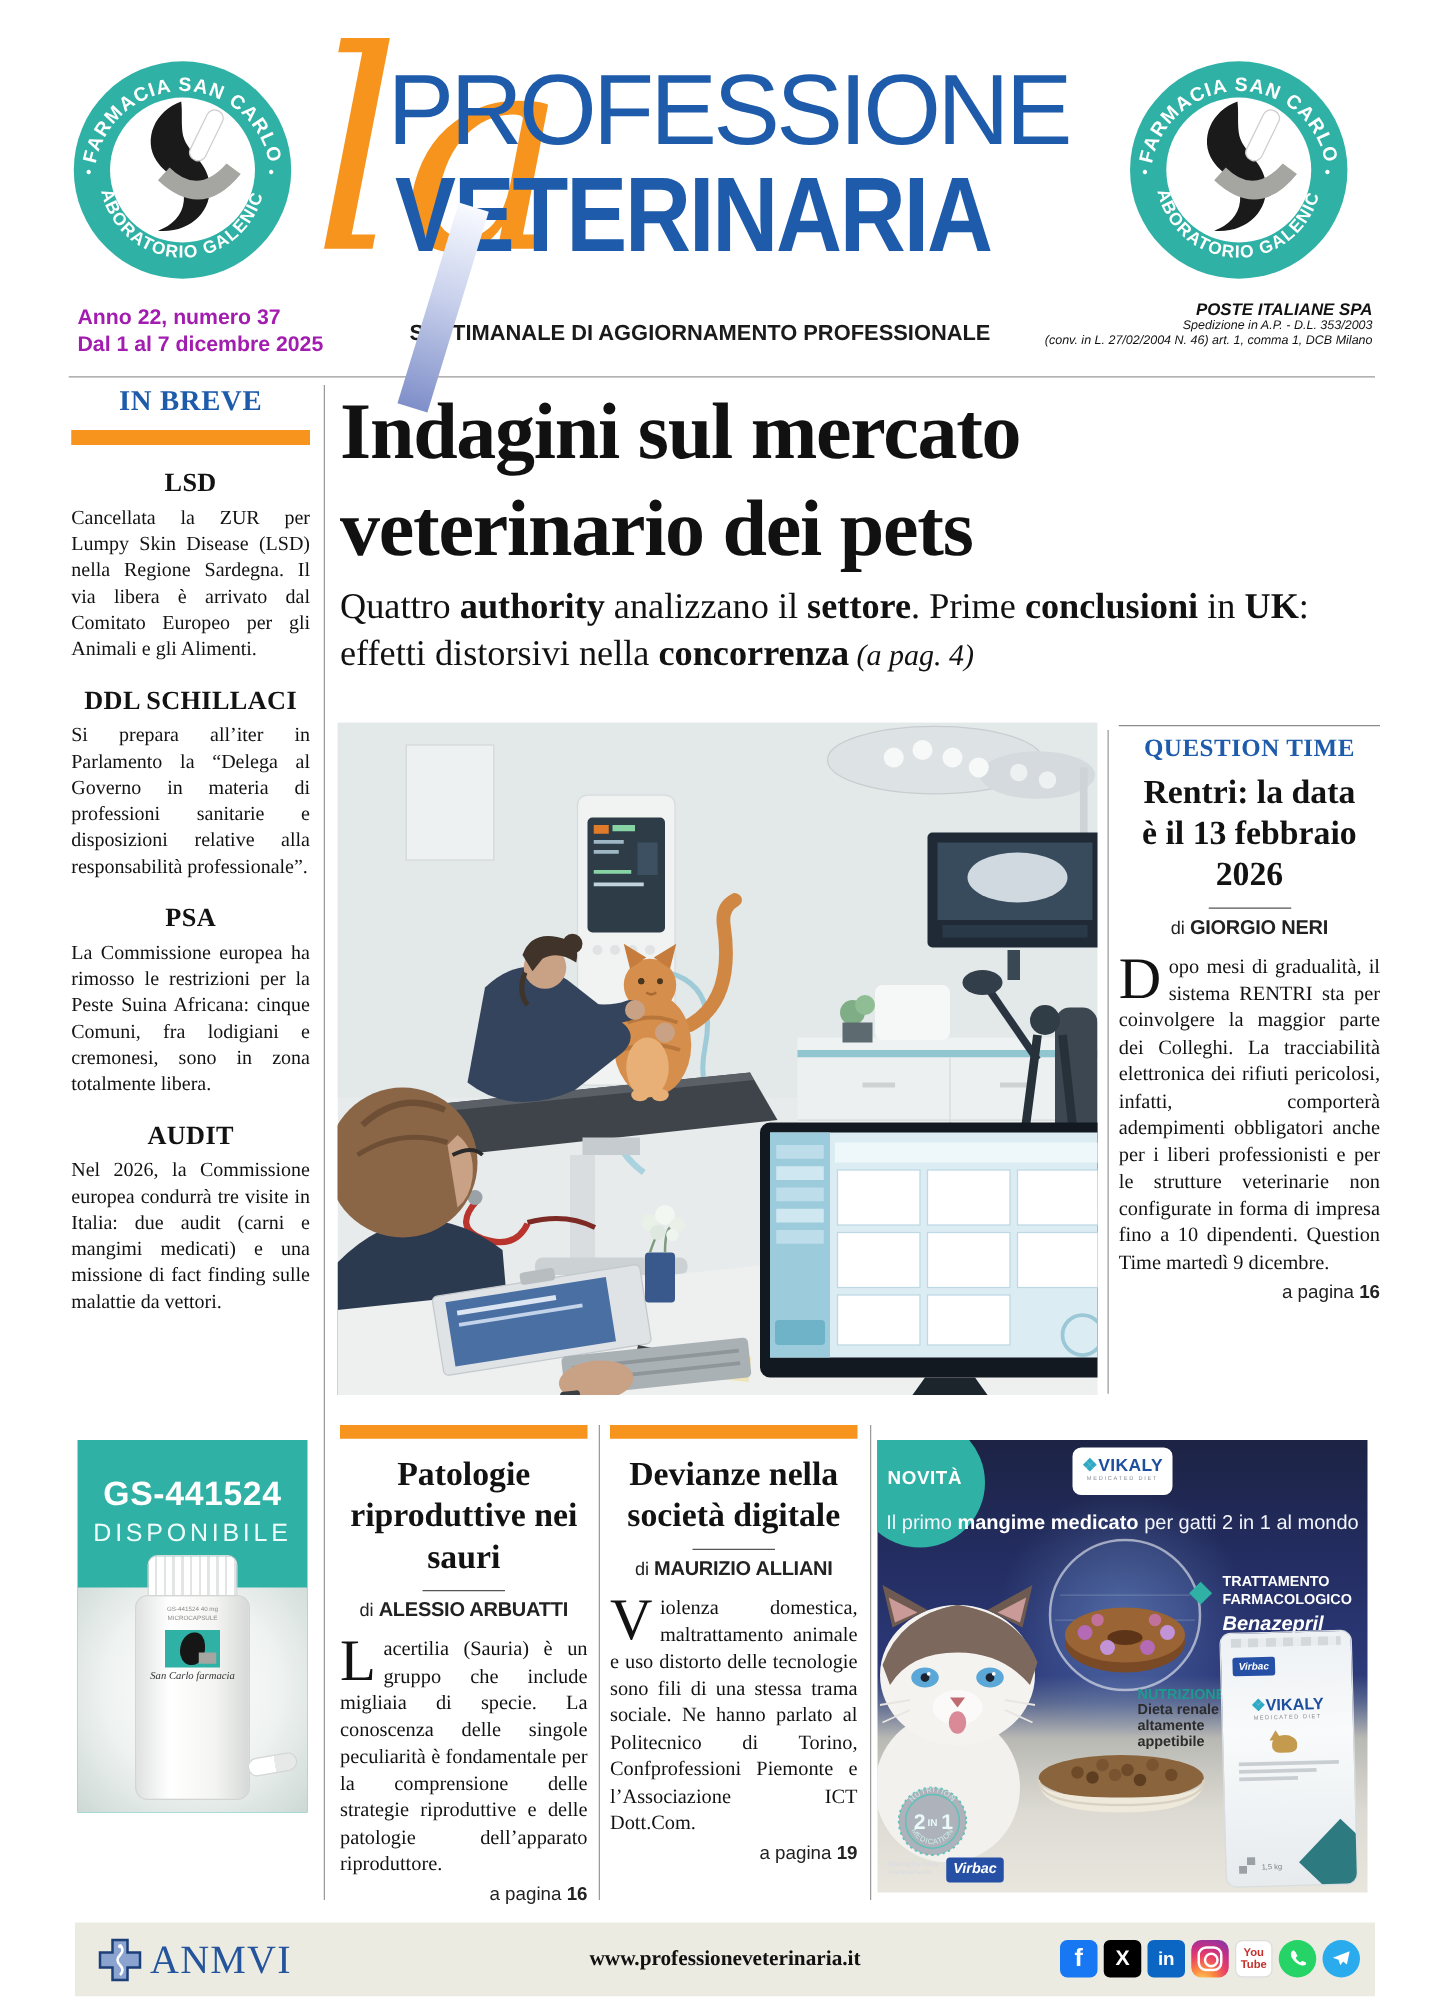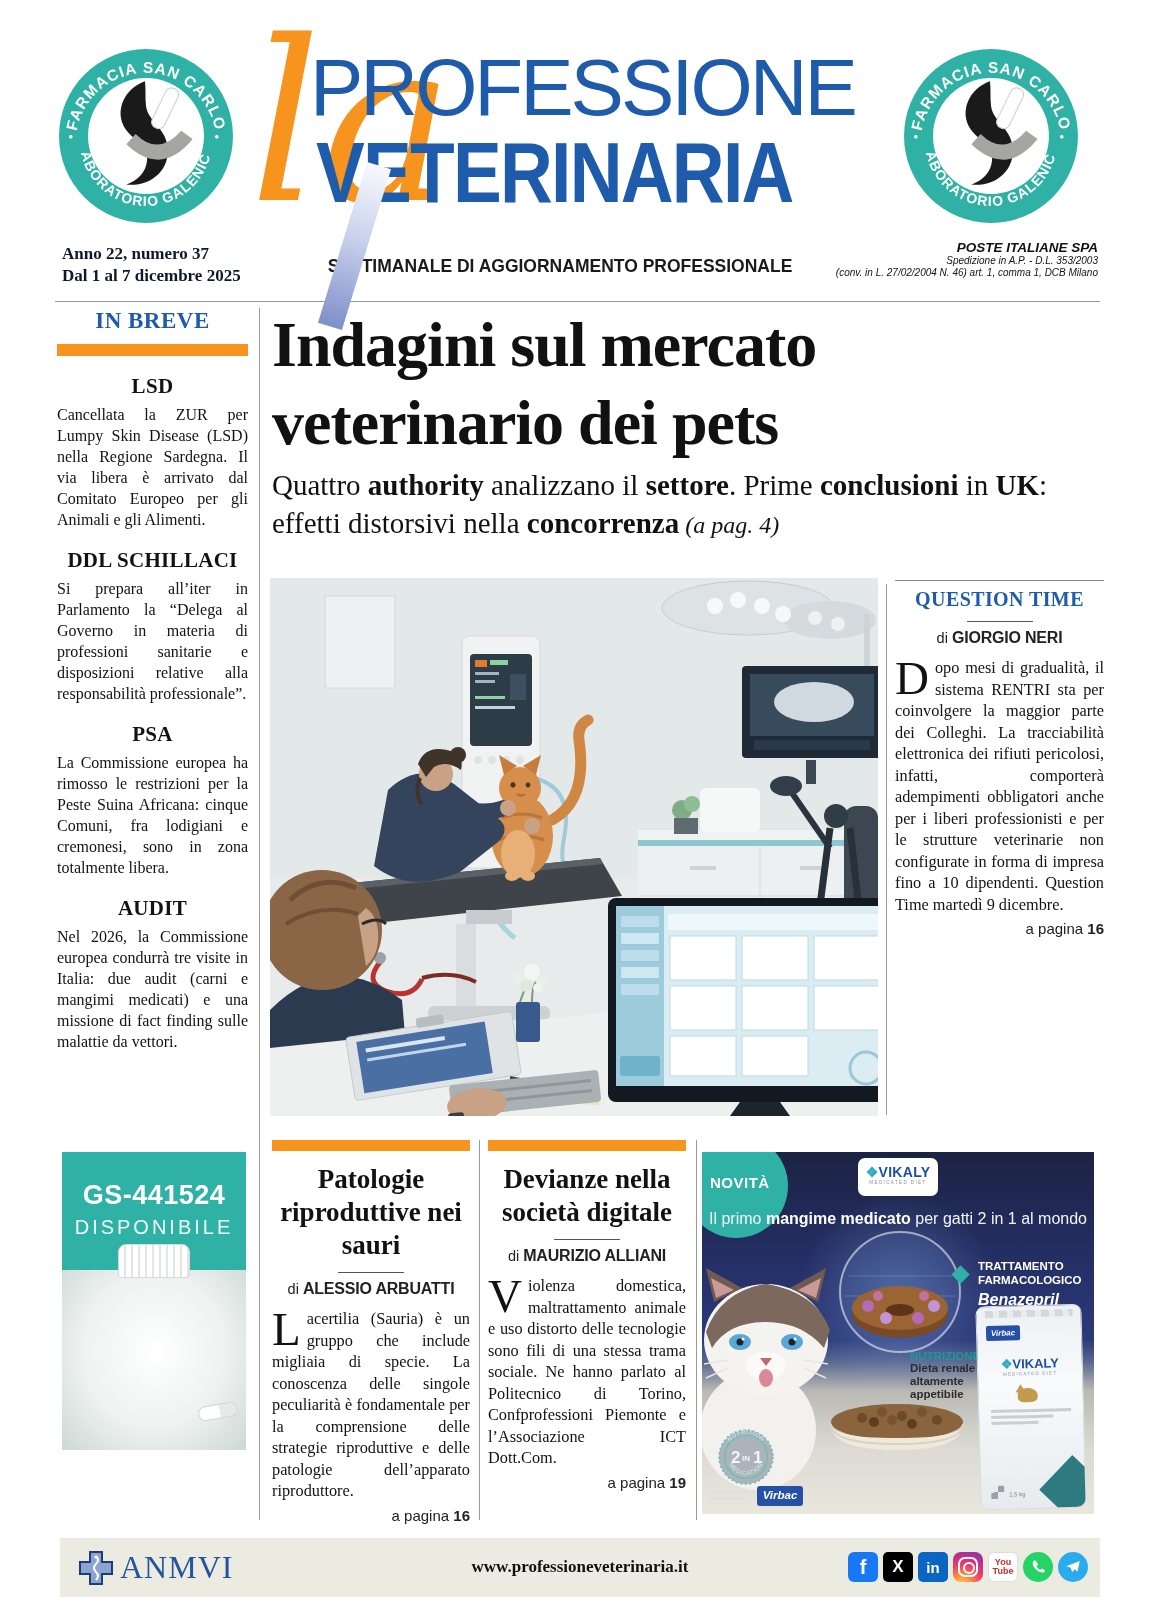--- a/index.html
+++ b/index.html
@@ -14,21 +14,21 @@
   .masthead{left:256px;top:46px;width:620px;height:195px;}
   .mh-la{position:absolute;left:-6px;top:-34px;font-size:222px;line-height:1;font-style:italic;
          font-family:"DejaVu Serif","Liberation Serif",serif;color:#f7941e;z-index:1;}
   .mh-l1{position:absolute;left:54px;top:2px;font-size:80px;line-height:1;font-weight:400;
          letter-spacing:-3px;color:#1e5cab;z-index:2;font-family:"Liberation Sans",sans-serif;}
   .mh-l2{position:absolute;left:60px;top:84px;font-size:85px;line-height:1;font-weight:700;
          letter-spacing:-2px;color:#1e5cab;z-index:2;font-family:"Liberation Sans",sans-serif;
          transform:scaleX(.86);transform-origin:left top;}
   .mh-sil{position:absolute;left:86px;top:116px;width:25px;height:168px;z-index:3;
           transform:rotate(17deg);background:linear-gradient(180deg,#f8faff 0%,#c9d1ec 45%,#7f8fc9 100%);}
-  .issue{left:62px;top:243px;font-weight:700;font-size:17px;line-height:22px;color:#0f172a;font-family:Liberation Serif, serif;}
+  .issue{left:62px;top:243px;font-weight:700;font-size:17px;line-height:22px;color:#a21caf;}
   .tagline{left:260px;top:256px;width:600px;text-align:center;font-weight:700;font-size:17.5px;color:#1a1a1a;}
   .postal{left:790px;top:240px;width:308px;text-align:right;font-style:italic;}
   .postal .p1{font-weight:700;font-size:13.5px;font-family:"Liberation Sans",sans-serif;font-style:italic;}
   .postal .p2{font-size:10px;line-height:12px;font-family:"Liberation Sans",sans-serif;}
 
   .hline{background:#9a9a9a;height:1px;}
   .vline{background:#9a9a9a;width:1px;}
 
   
   .col-left{left:57px;top:306px;width:191px;}
@@ -421,20 +421,21 @@
       <line x1="188" y1="520" x2="322" y2="520" stroke="#8f969a" stroke-width="3"></line>
       <ellipse cx="206" cy="522" rx="30" ry="16" fill="#c9a286"></ellipse>
       <rect x="176" y="528" width="16" height="8" rx="3" fill="#3a3f44"></rect>
     </g>
   </svg>
 
   <div class="abs vline" style="left:886px;top:584px;height:531px;"></div>
   <div class="abs col-right">
     <div class="qt-topline"></div>
     <div class="qt-kicker">QUESTION TIME</div>
+    <div class="qt-title">Rentri: la data è il 13 febbraio 2026</div>
     <div class="mini-rule"></div>
     <div class="byline"><span>di</span> <b>GIORGIO NERI</b></div>
     <div class="body-txt"><span class="dropcap">D</span><span>opo mesi di gradualità, il sistema RENTRI sta per coinvolgere la maggior parte dei Colleghi. La tracciabilità elettronica dei rifiuti pericolosi, infatti, comporterà adempimenti obbligatori anche per i liberi professionisti e per le strutture veterinarie non configurate in forma di impresa fino a 10 dipendenti. Question Time martedì 9 dicembre.</span></div>
     <div class="pageref"><span>a pagina</span> <b>16</b></div>
   </div>
 
   <div class="abs vline" style="left:479px;top:1140px;height:380px;"></div>
   <div class="abs vline" style="left:696px;top:1140px;height:380px;"></div>
 
   <div class="abs teaser t1">
@@ -454,20 +455,30 @@
     <div class="body-txt"><span class="dropcap">V</span><span>iolenza domestica, maltrattamento animale e uso distorto delle tecnologie sono fili di una stessa trama sociale. Ne hanno parlato al Politecnico di Torino, Confprofessioni Piemonte e l’Associazione ICT Dott.Com.</span></div>
     <div class="pageref"><span>a pagina</span> <b>19</b></div>
   </div>
 
   <div class="abs ad-gs">
     <div class="gs-name">GS-441524</div>
     <div class="gs-disp">DISPONIBILE</div>
     <div class="gs-photo"></div>
     <div class="bottle">
       <div class="cap"></div>
+      <div class="bottle-body">
+        <div class="blabel">
+          <div class="tiny">GS-441524 40 mg MICROCAPSULE</div>
+          <div class="mini-logo">
+              <span class="yin"></span>
+              <span class="gray"></span>
+            </div>
+          <div class="bname">San Carlo farmacia</div>
+        </div>
+      </div>
     </div>
     <div class="capsule"></div>
     <div class="gs-foot">
       <div class="gs-brandrow">
         <span class="leafcirc"></span>
         <span class="gs-bname">
           <span>San Carlo</span><br>
           <span>farmacia</span>
         </span>
       </div>

